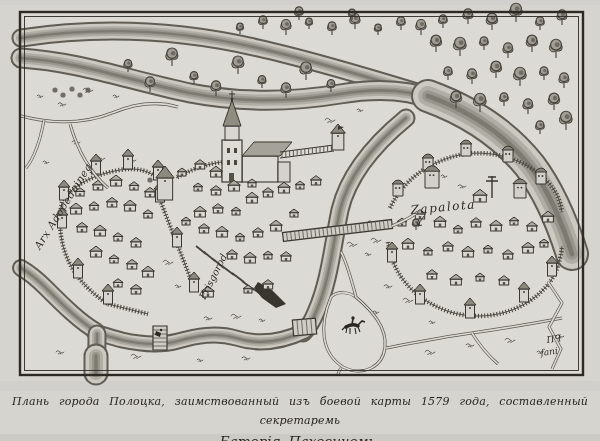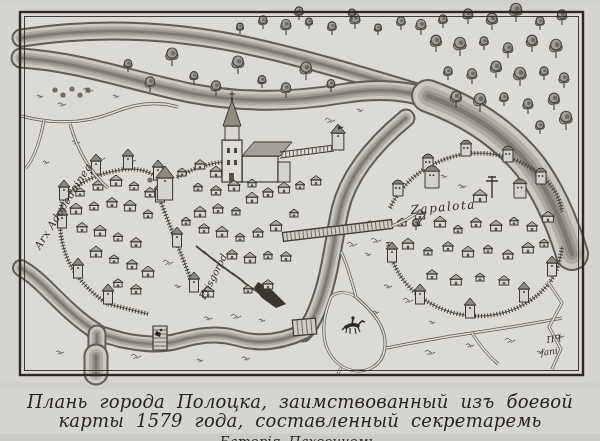--- a/index.html
+++ b/index.html
@@ -1,21 +1,21 @@
 <!DOCTYPE html>
 <html><head>
 <meta charset="utf-8">
 <style>
   html,body{margin:0;padding:0;background:#b9b7b2}
   .stage{position:relative;width:600px;height:441px;background:#d6d4cf;overflow:hidden;
          font-family:"DejaVu Serif",serif}
   .stage svg{position:absolute;left:0;top:0}
   .caption{position:absolute;left:0;right:0;top:392px;text-align:center;color:#26241f;
            font-style:italic;line-height:19px}
-  .cap1{font-size:18px;word-spacing:6px;letter-spacing:.2px}
+  .cap1{font-size:11px;word-spacing:6px;letter-spacing:.2px}
   .cap2{font-size:13.5px;margin-top:2px;word-spacing:4px}
   .maplabel{font-style:italic;fill:#2e2b26}
 </style>
 </head>
 <body>
 
 <div class="stage">
   <svg width="600" height="441" viewBox="0 0 600 441">
     <g id="g-base">
         <rect x="20" y="12" width="563" height="363" fill="#dcdad5"></rect>

